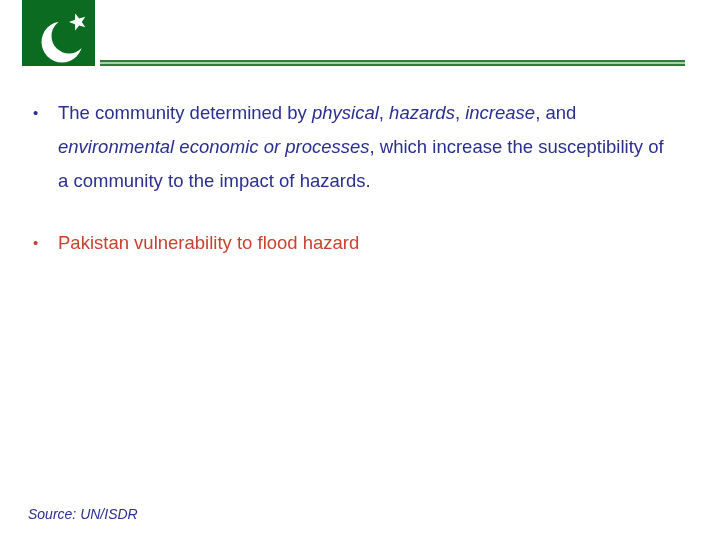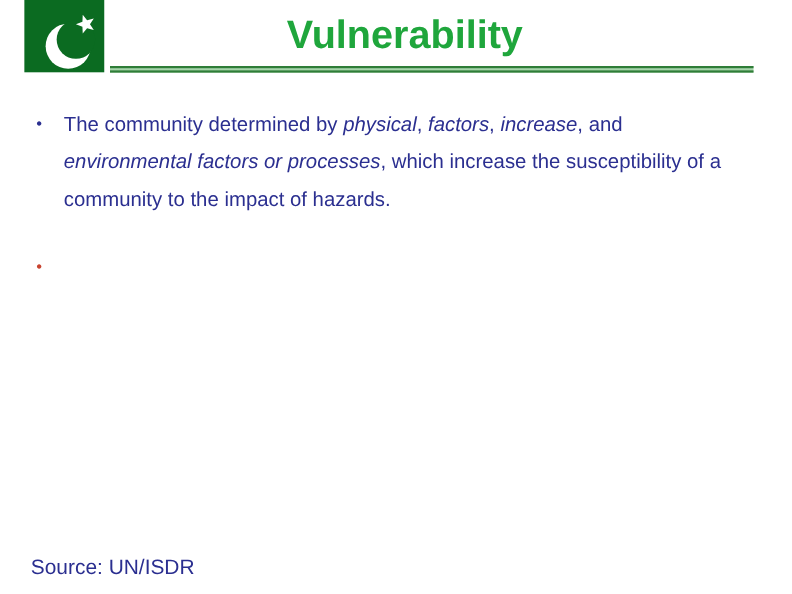--- a/index.html
+++ b/index.html
@@ -41,43 +41,42 @@
   }
   .bullets li.navy { color: var(--body_navy, #2B2F90); }
   .bullets li.red  { color: var(--bullet_red, #C8432F); margin-top: 28px; }
   .bullets .marker {
     position: absolute; left: 3px; top: 0;
     font-size: 15px;
   }
   .bullets .it { font-style: italic; }
   .source {
     position: absolute; left: 28px; top: 506px;
-    font-size: 19px; 
+    font-size: 14px; font-style: italic;
     color: var(--body_navy, #2B2F90);
   }
 </style>
 </head>
 <body>
 
 <div class="slide">
 
   <div class="flag">
     <svg viewBox="0 0 73 66" xmlns="http://www.w3.org/2000/svg" aria-hidden="true">
       <rect x="0" y="0" width="73" height="66" fill="#0B6B21"></rect>
       <circle cx="40" cy="42" r="20.5" fill="#FFFFFF"></circle>
       <circle cx="47" cy="36" r="17.5" fill="#0B6B21"></circle>
       <polygon fill="#FFFFFF" transform="translate(56,22) rotate(-18)" points="0,-9 2.23,-3.07 8.56,-2.78 3.61,1.17 5.29,7.28 0,3.8 -5.29,7.28 -3.61,1.17 -8.56,-2.78 -2.23,-3.07">
       </polygon>
     </svg>
   </div>
 
-  <h1 class="title">Vulnerability</h1>
 
   <div class="title-rule"></div>
 
   <ul class="bullets">
-      <li class="navy"><span class="marker">•</span><span>The community determined by </span><span class="it">physical</span><span>, </span><span class="it">factors</span><span>, </span><span class="it">increase</span><span>, and </span><span class="it">environmental factors or processes</span><span>, which increase the susceptibility of a community to the impact of hazards.</span></li>
-      <li class="red"><span class="marker">•</span></li>
+      <li class="navy"><span class="marker">•</span><span>The community determined by </span><span class="it">physical</span><span>, </span><span class="it">hazards</span><span>, </span><span class="it">increase</span><span>, and </span><span class="it">environmental economic or processes</span><span>, which increase the susceptibility of a community to the impact of hazards.</span></li>
+      <li class="red"><span class="marker">•</span><span>Pakistan vulnerability to flood hazard</span></li>
     </ul>
 
   <div class="source">Source: UN/ISDR</div>
 
 </div>
 
 </body></html>

